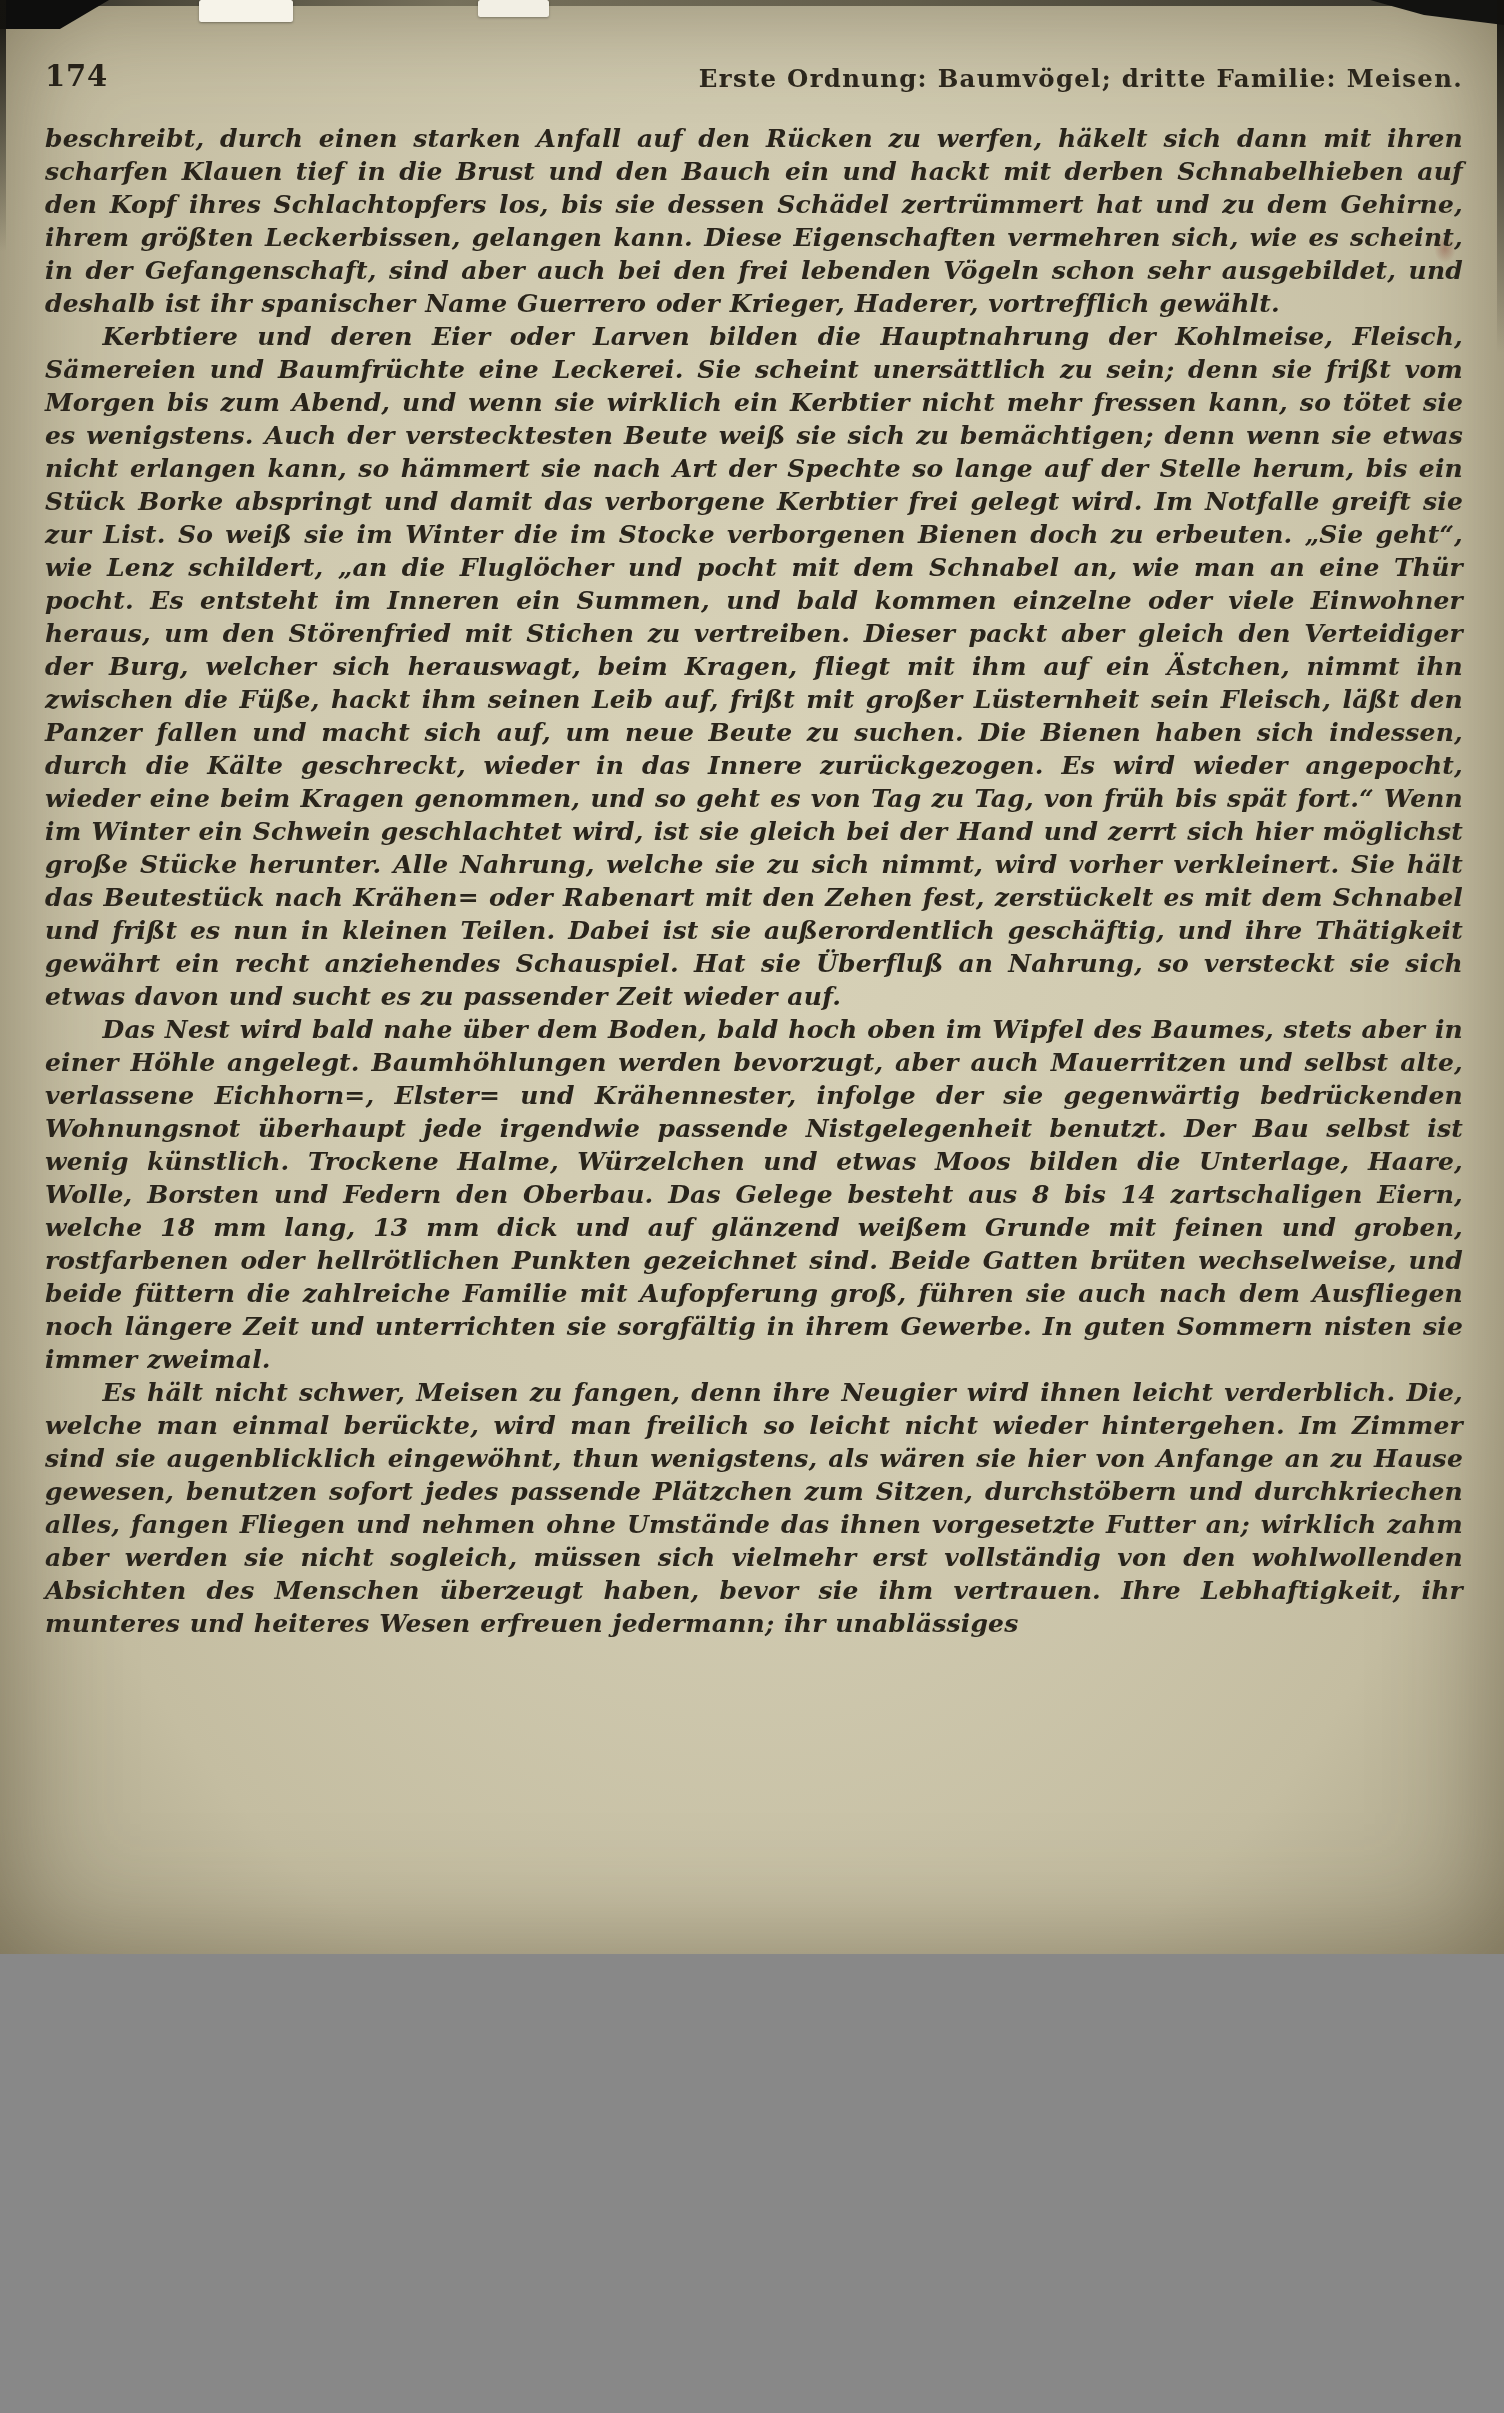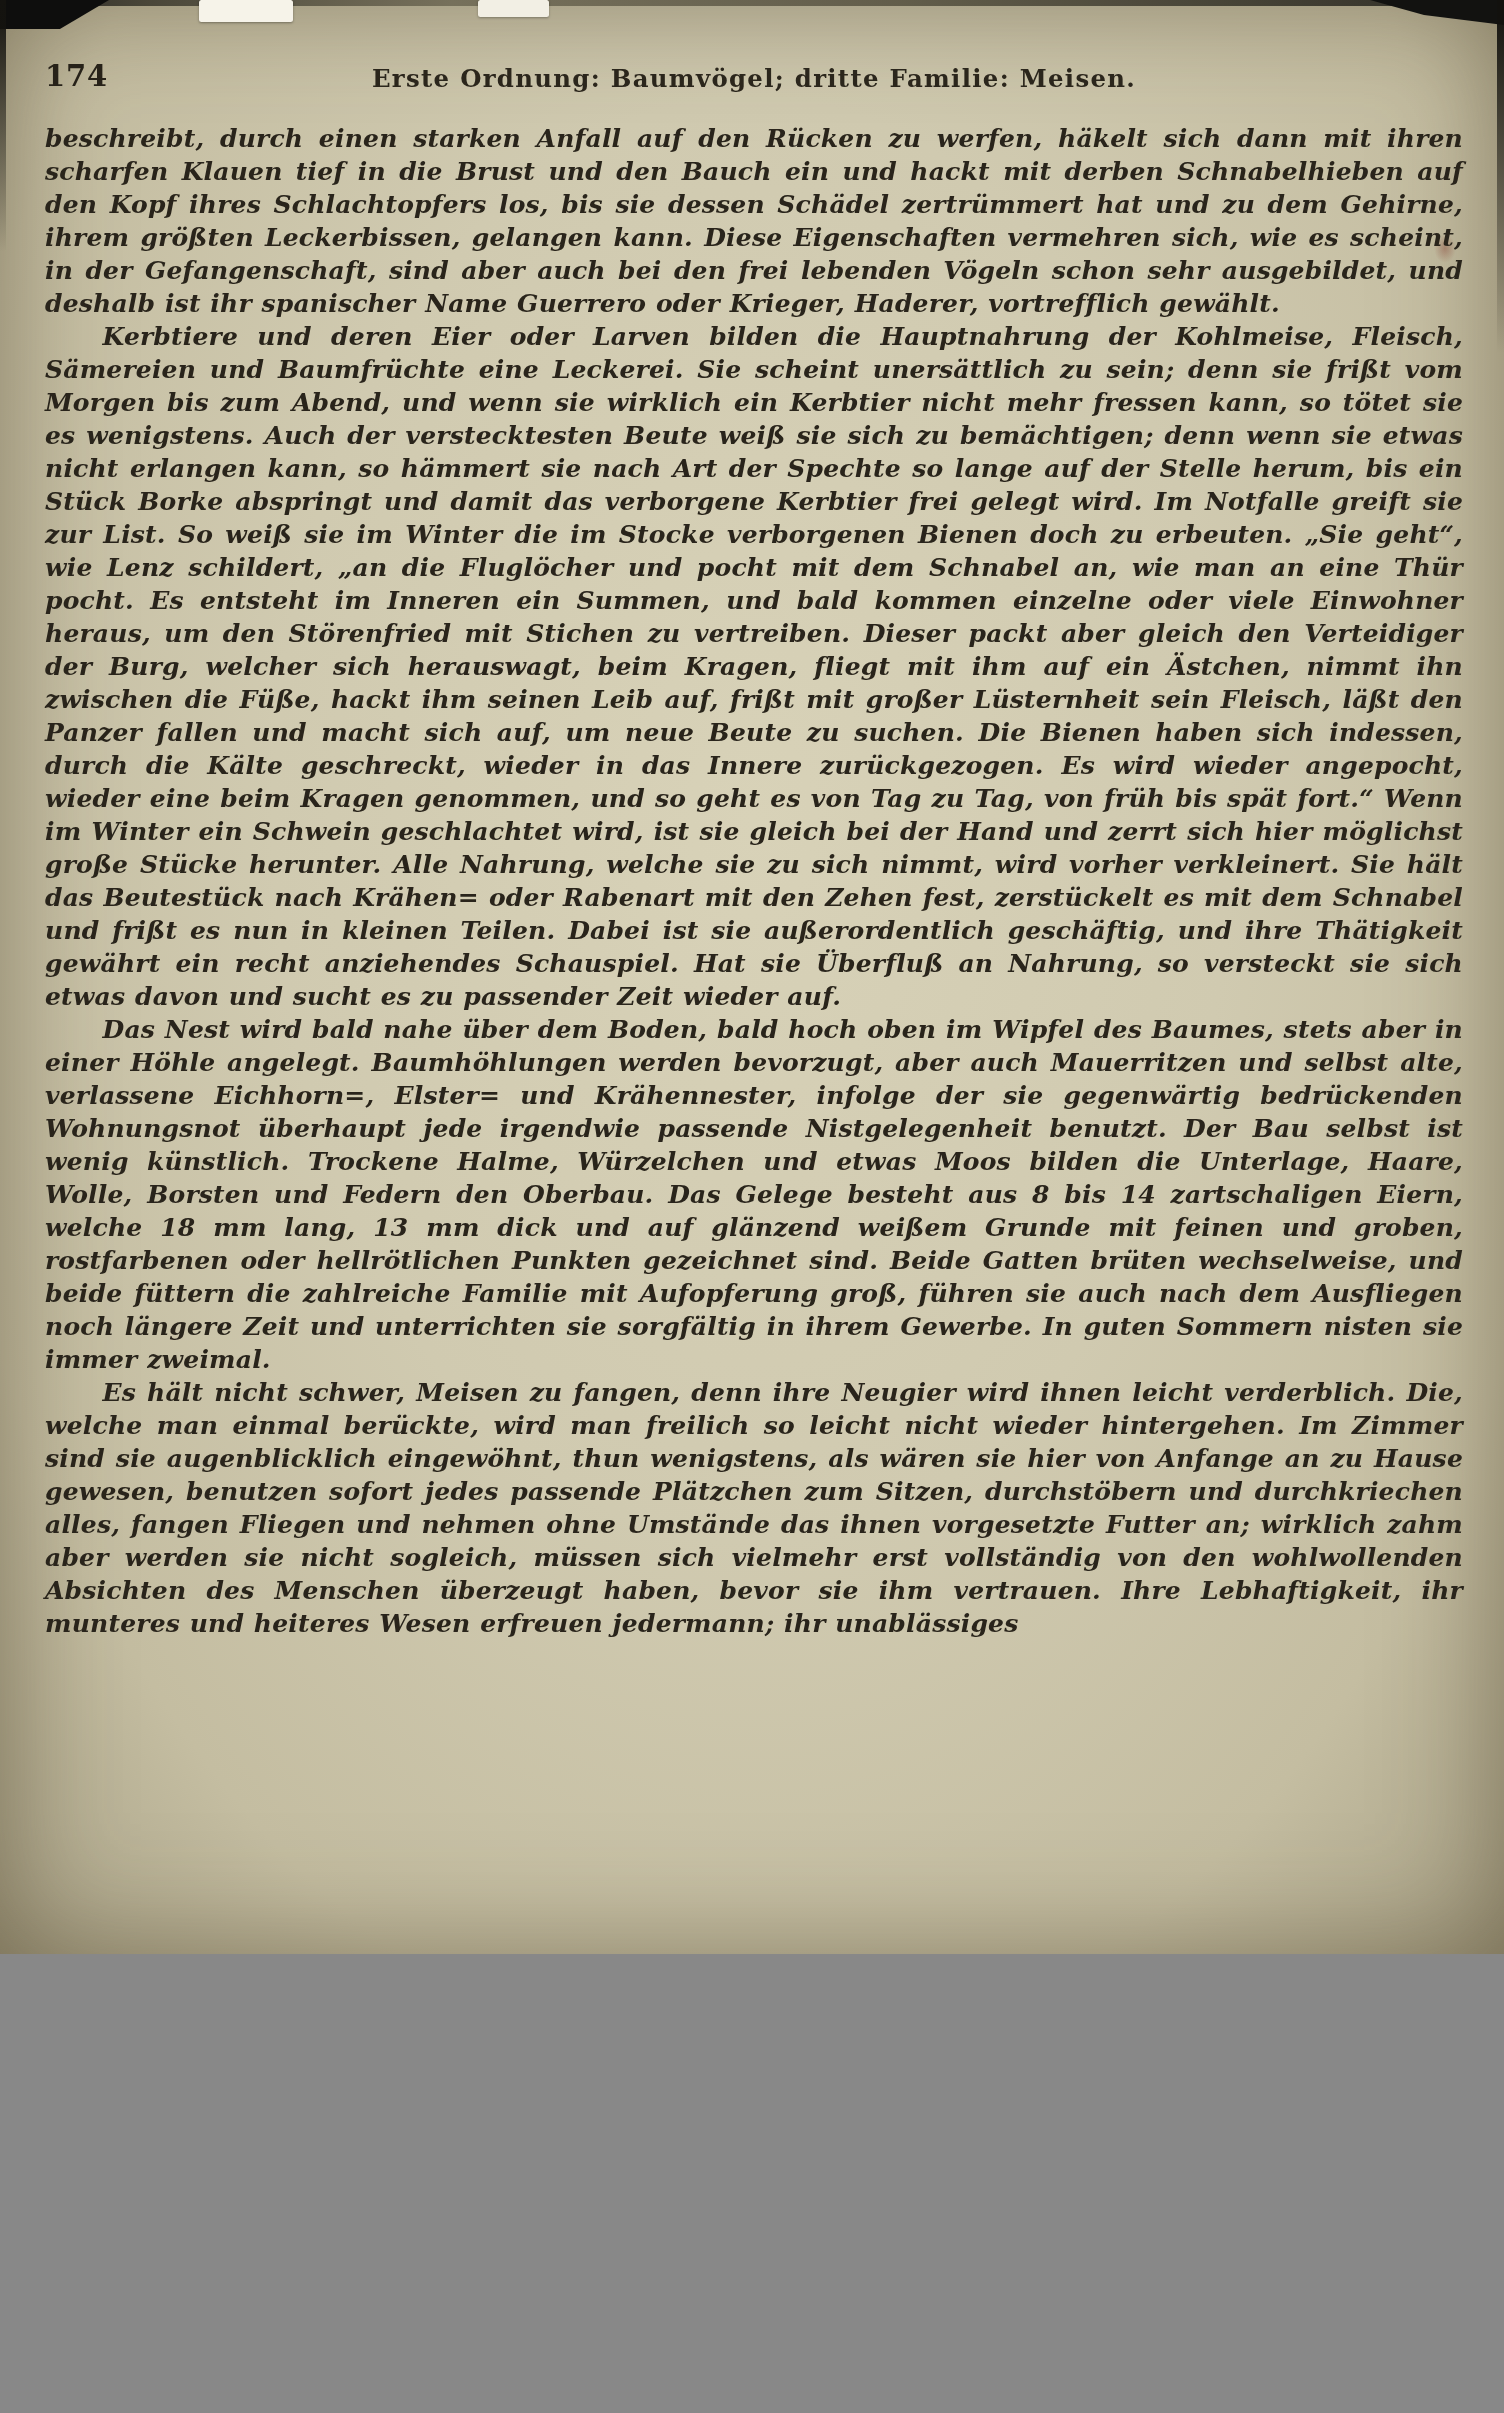--- a/index.html
+++ b/index.html
@@ -48,21 +48,21 @@
   }
   .page-number {
     position: absolute;
     left: 0;
     top: 3.4px;
     font-size: 29px;
     font-weight: bold;
     letter-spacing: 0.8px;
   }
   .running-title {
-    text-align: center;
+    text-align: right;
     font-size: 24.4px;
     font-weight: bold;
     letter-spacing: 1.3px;
     padding-top: 8.4px;
     color: #2b261c;
   }
   .body-text p {
     margin: 0;
     font-size: 25px;
     line-height: 33px;

